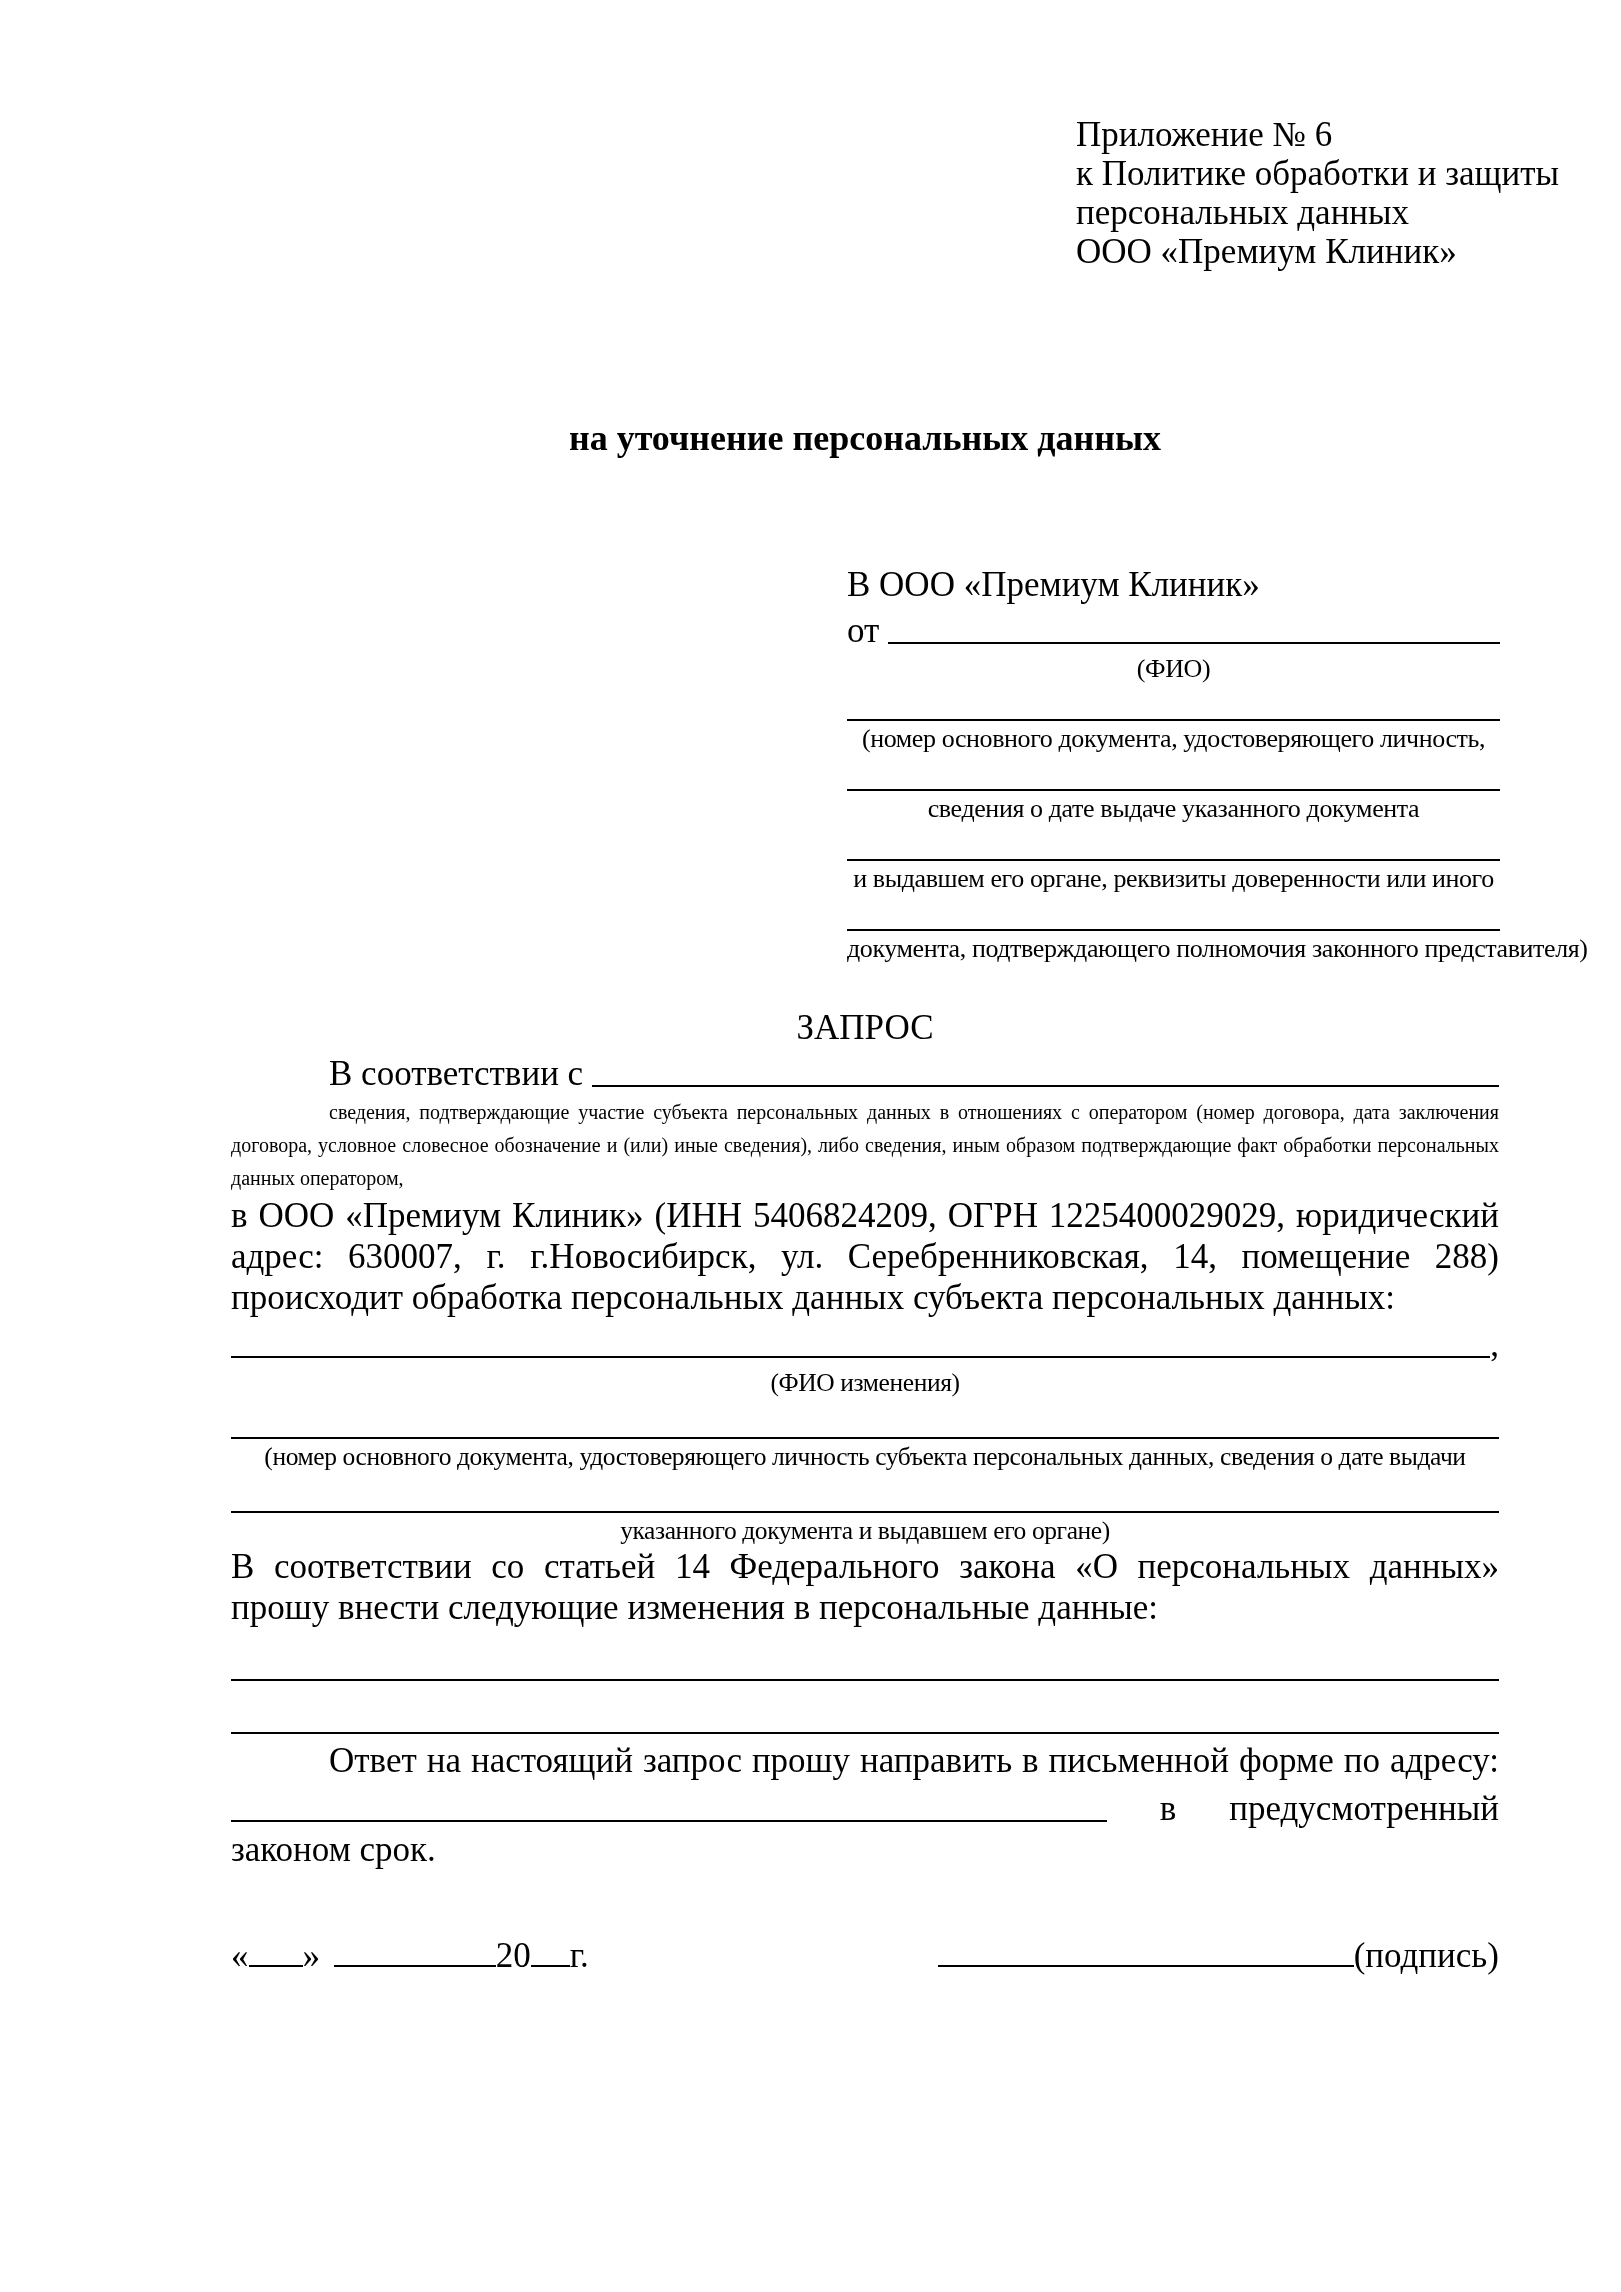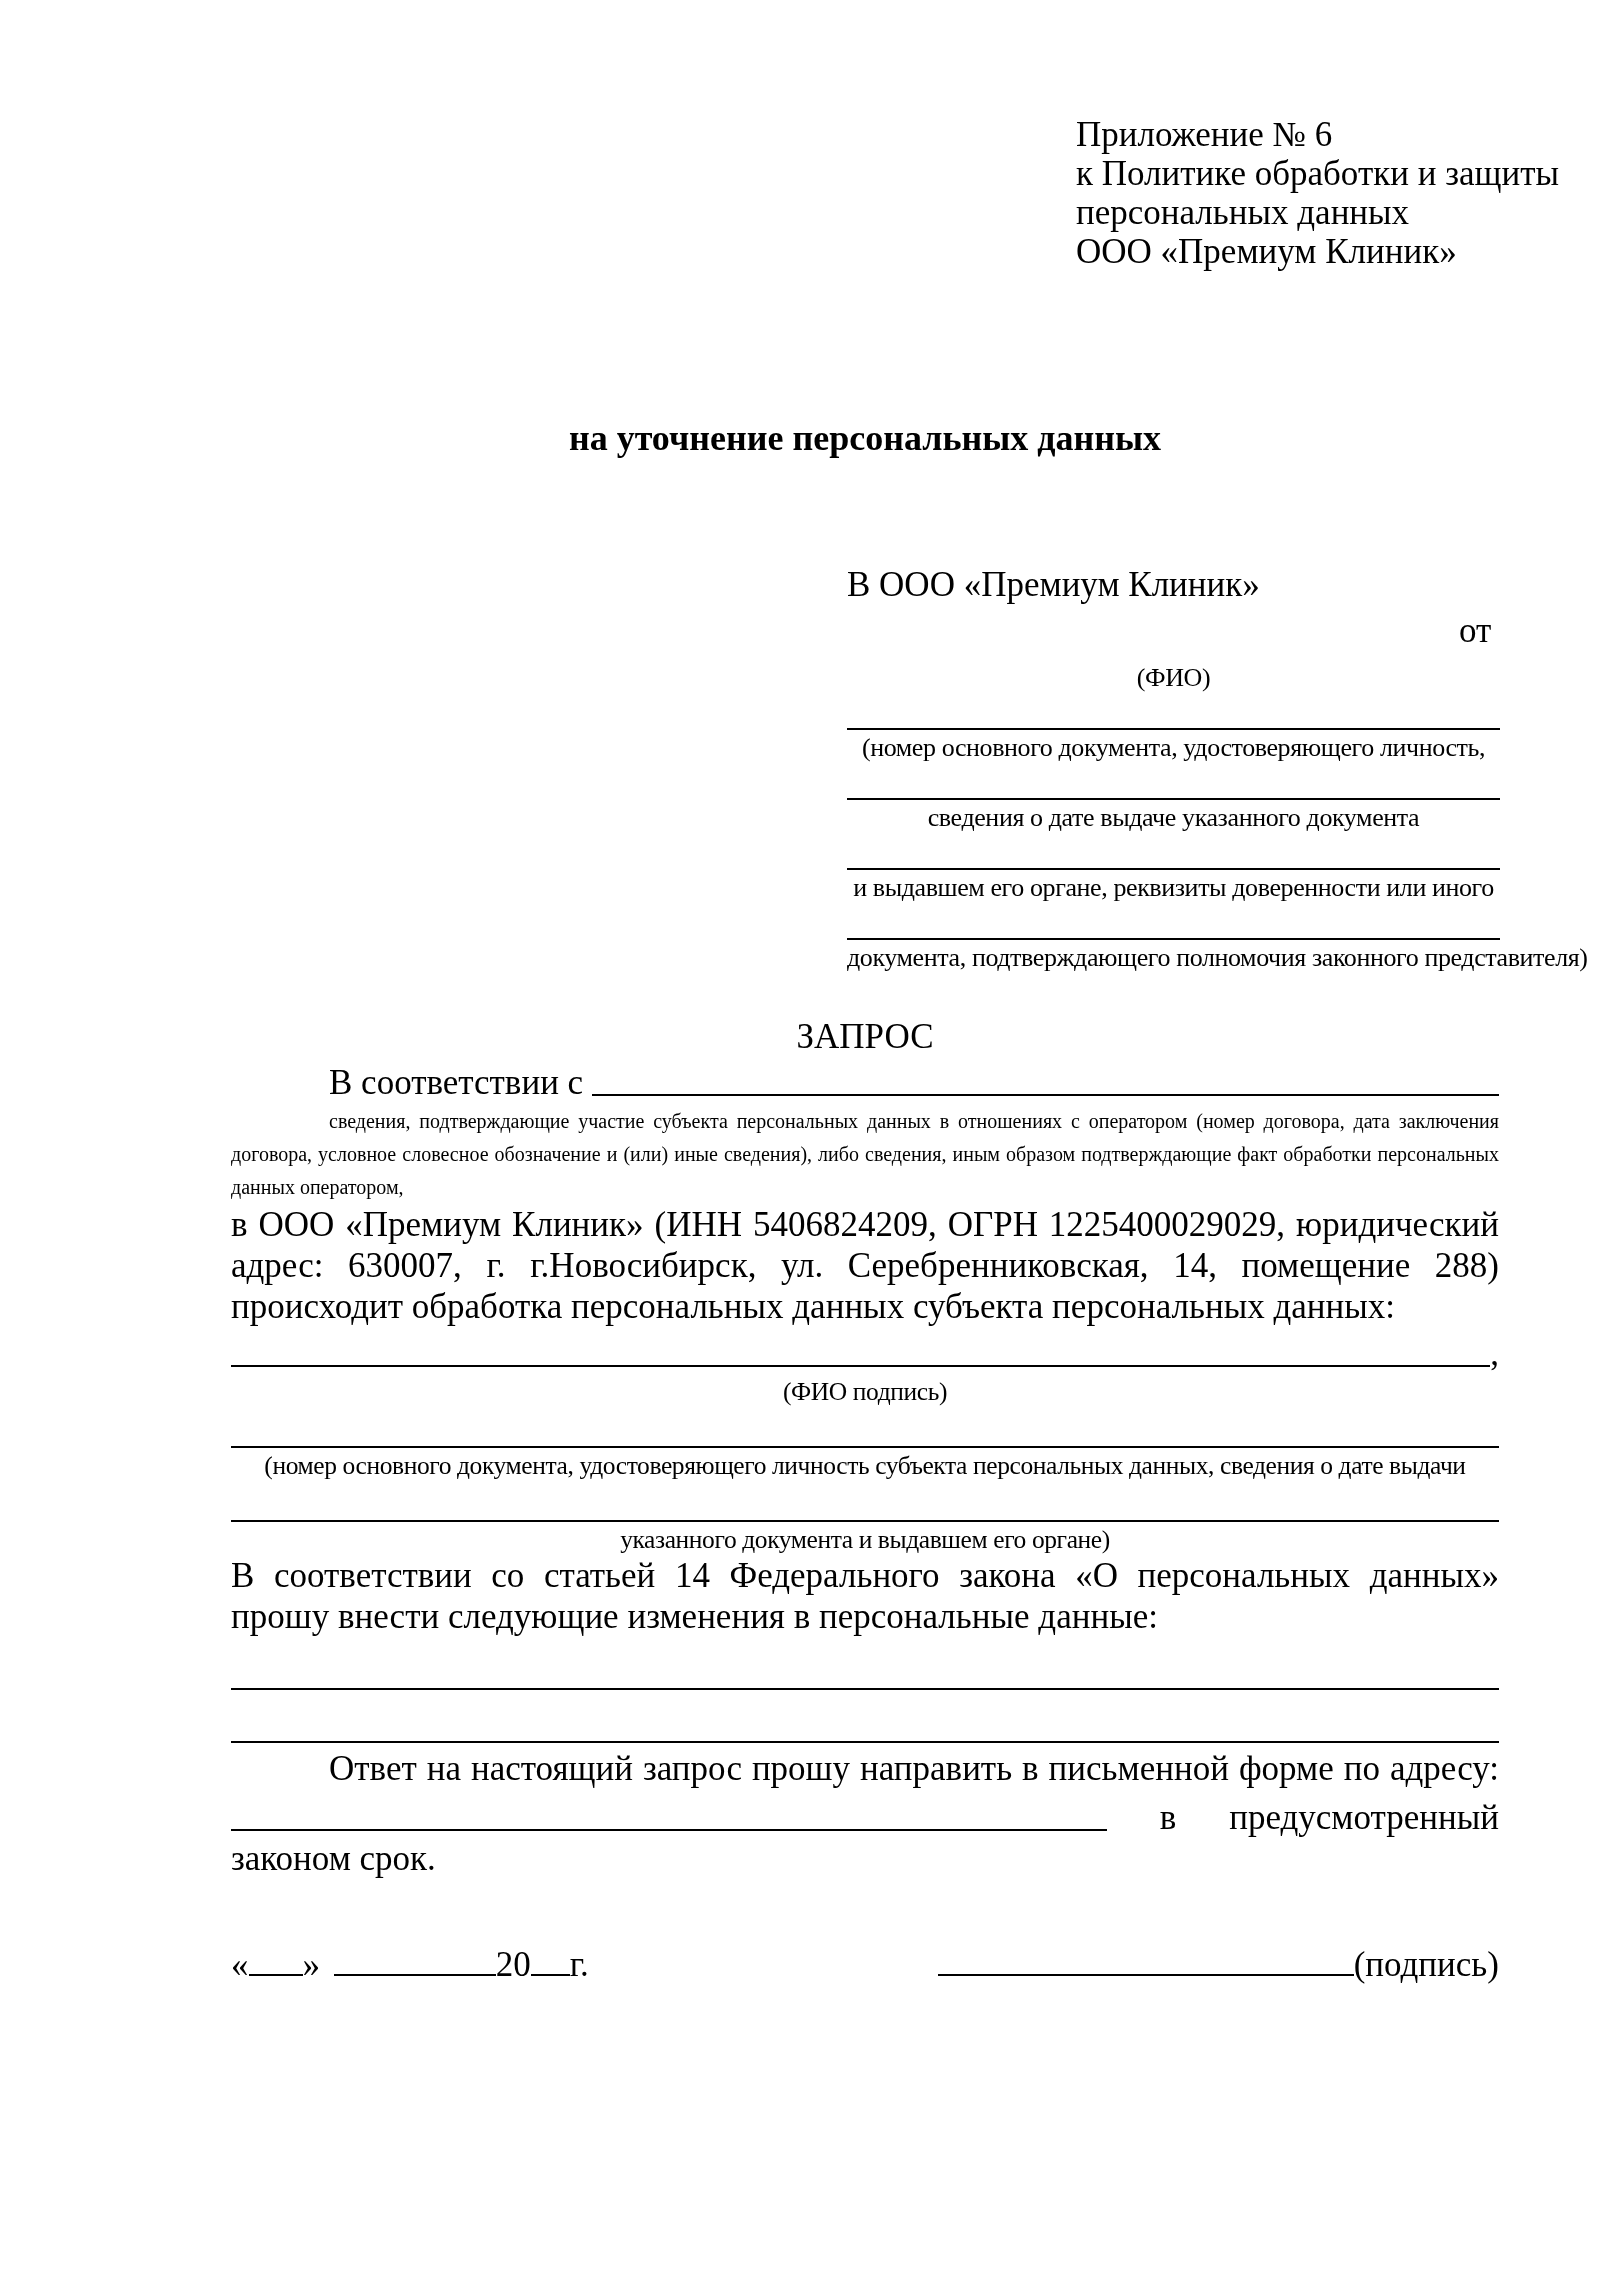--- a/index.html
+++ b/index.html
@@ -21,21 +21,21 @@
   
   .appendix { margin-left: 845px; margin-bottom: 100px; }
   .appendix div { white-space: nowrap; line-height: 39px; }
 
   
   .doc-title { text-align: center; font-weight: bold; font-size: 36px; line-height: 45px; margin: 0 0 102px 0; }
 
   
   .addr { margin-left: 616px; width: 653px; }
   .addr-to { line-height: 43px; }
-  .fillrow { display: flex; align-items: flex-end; margin-top: 3.9px; flex-direction: column; }
+  .fillrow { display: flex; align-items: flex-end; margin-top: 3.9px; }
   .fillrow .label { white-space: pre; }
   .fill { flex: 1 1 auto; border-bottom: 2.9px solid #000; height: 0; margin-bottom: 6.9px; }
   .addr-caption {
     text-align: center; font-size: 26px; line-height: 31px;
     white-space: nowrap; letter-spacing: -0.4px; margin-top: 2px;
   }
   .addr-line { border-bottom: 2.9px solid #000; height: 35px; }
 
   
   .zapros { text-align: center; margin-top: 42px; line-height: 43px; }
@@ -109,21 +109,21 @@
       <span class="fill"></span>
     </div>
     <p class="footnote">сведения, подтверждающие участие субъекта персональных данных в отношениях с оператором (номер договора, дата заключения договора, условное словесное обозначение и (или) иные сведения), либо сведения, иным образом подтверждающие факт обработки персональных данных оператором,</p>
 
     <p class="bodypar">в ООО «Премиум Клиник» (ИНН 5406824209, ОГРН 1225400029029, юридический адрес: 630007, г. г.Новосибирск, ул. Серебренниковская, 14, помещение 288) происходит обработка персональных данных субъекта персональных данных:</p>
 
     <div class="linerow">
       <span class="fill"></span>
       <span>,</span>
     </div>
-    <div class="caption">(ФИО подпись)</div>
+    <div class="caption">(ФИО изменения)</div>
 
     <div class="blank-line"></div>
     <div class="caption">(номер основного документа, удостоверяющего личность субъекта персональных данных, сведения о дате выдачи</div>
 
     <div class="blank-line"></div>
     <div class="caption">указанного документа и выдавшем его органе)</div>
 
     <p class="bodypar">В соответствии со статьей 14 Федерального закона «О персональных данных» прошу внести следующие изменения в персональные данные:</p>
 
     <div class="blank-line spaced"></div>

